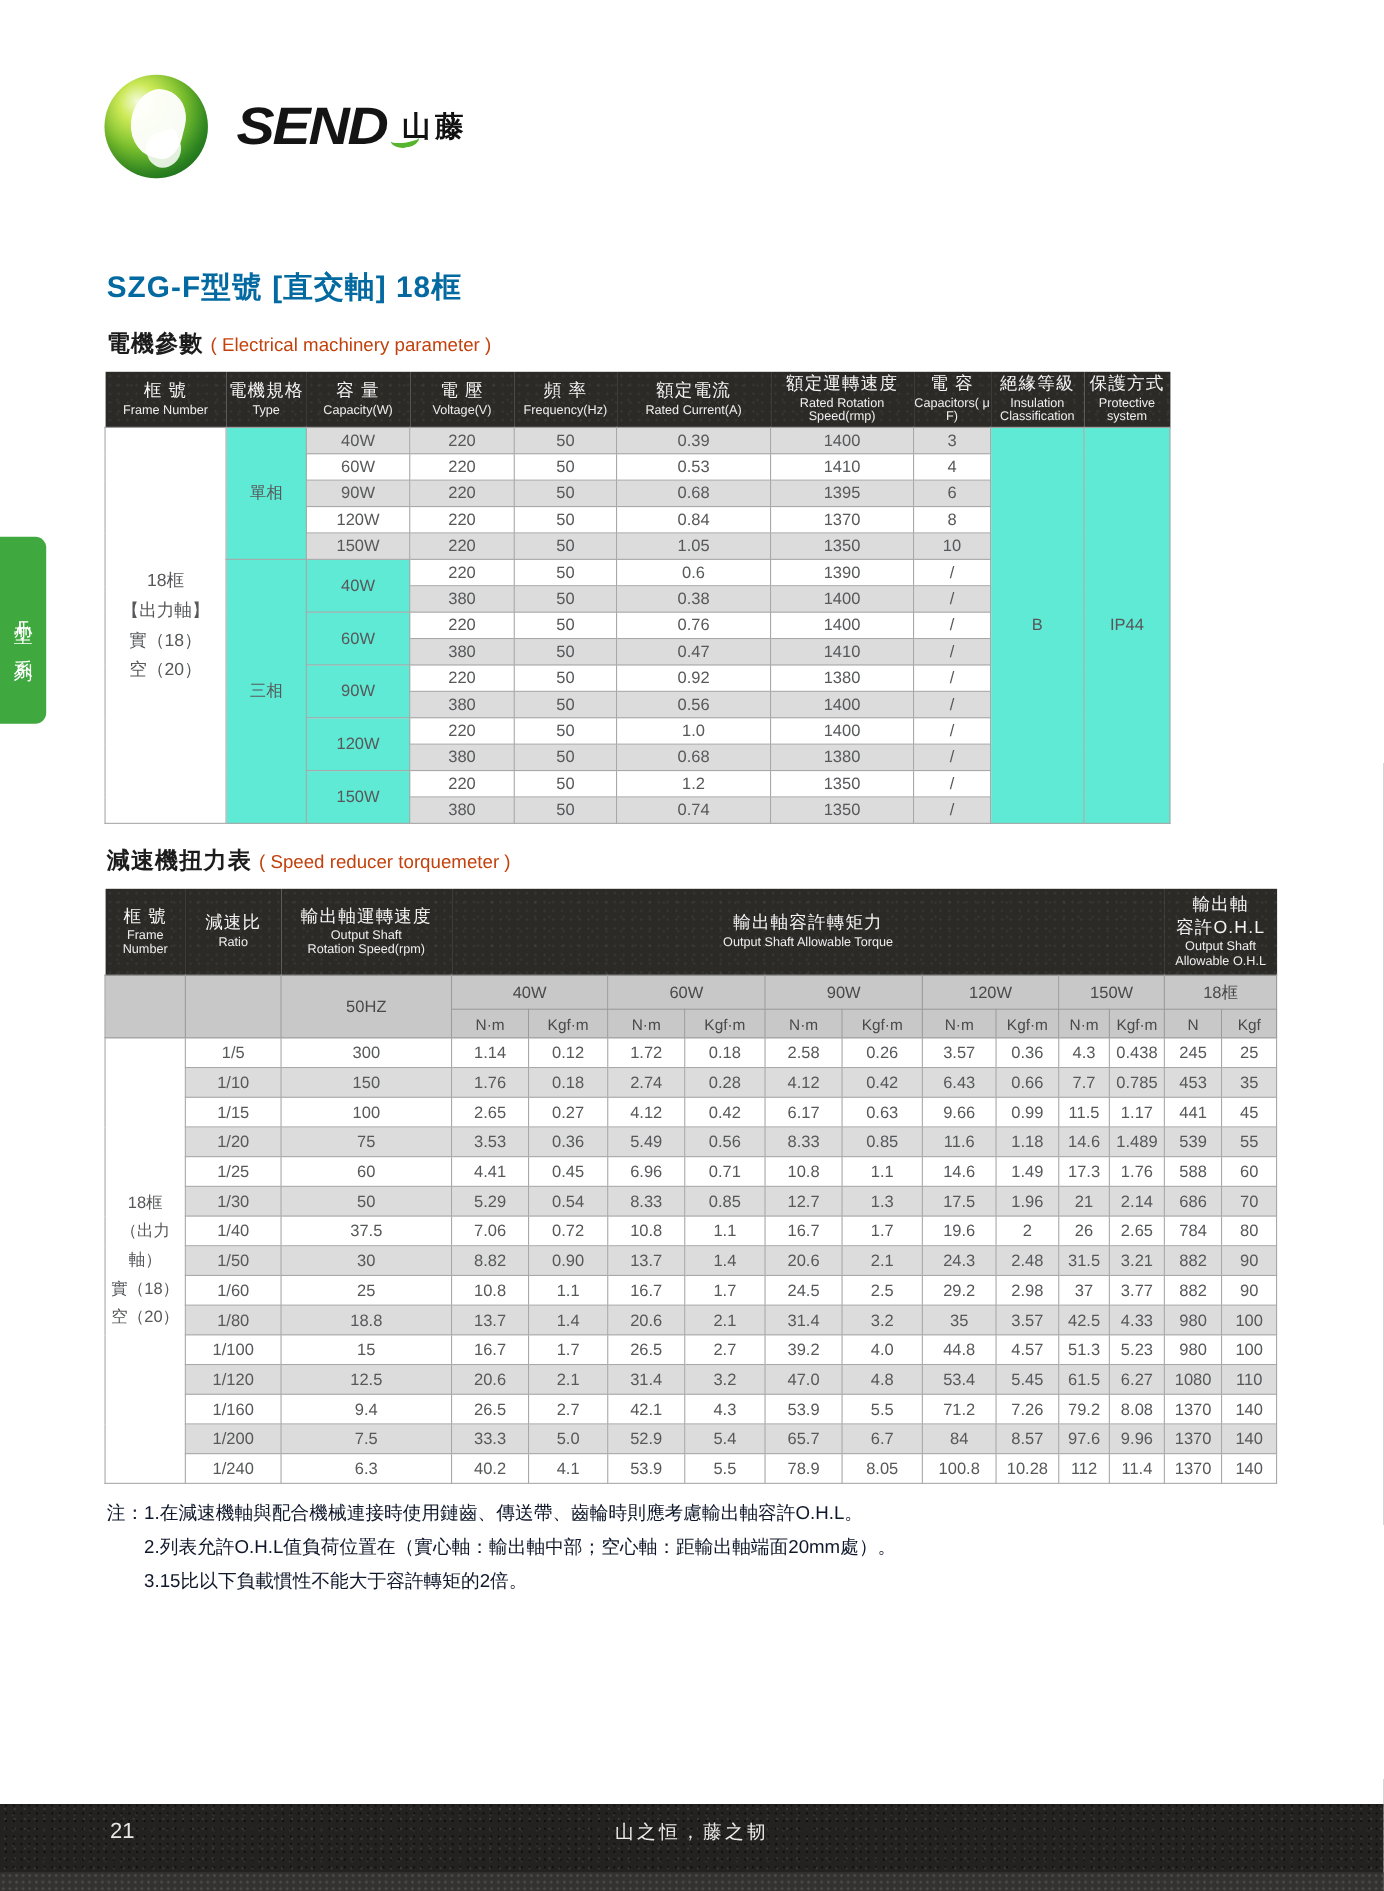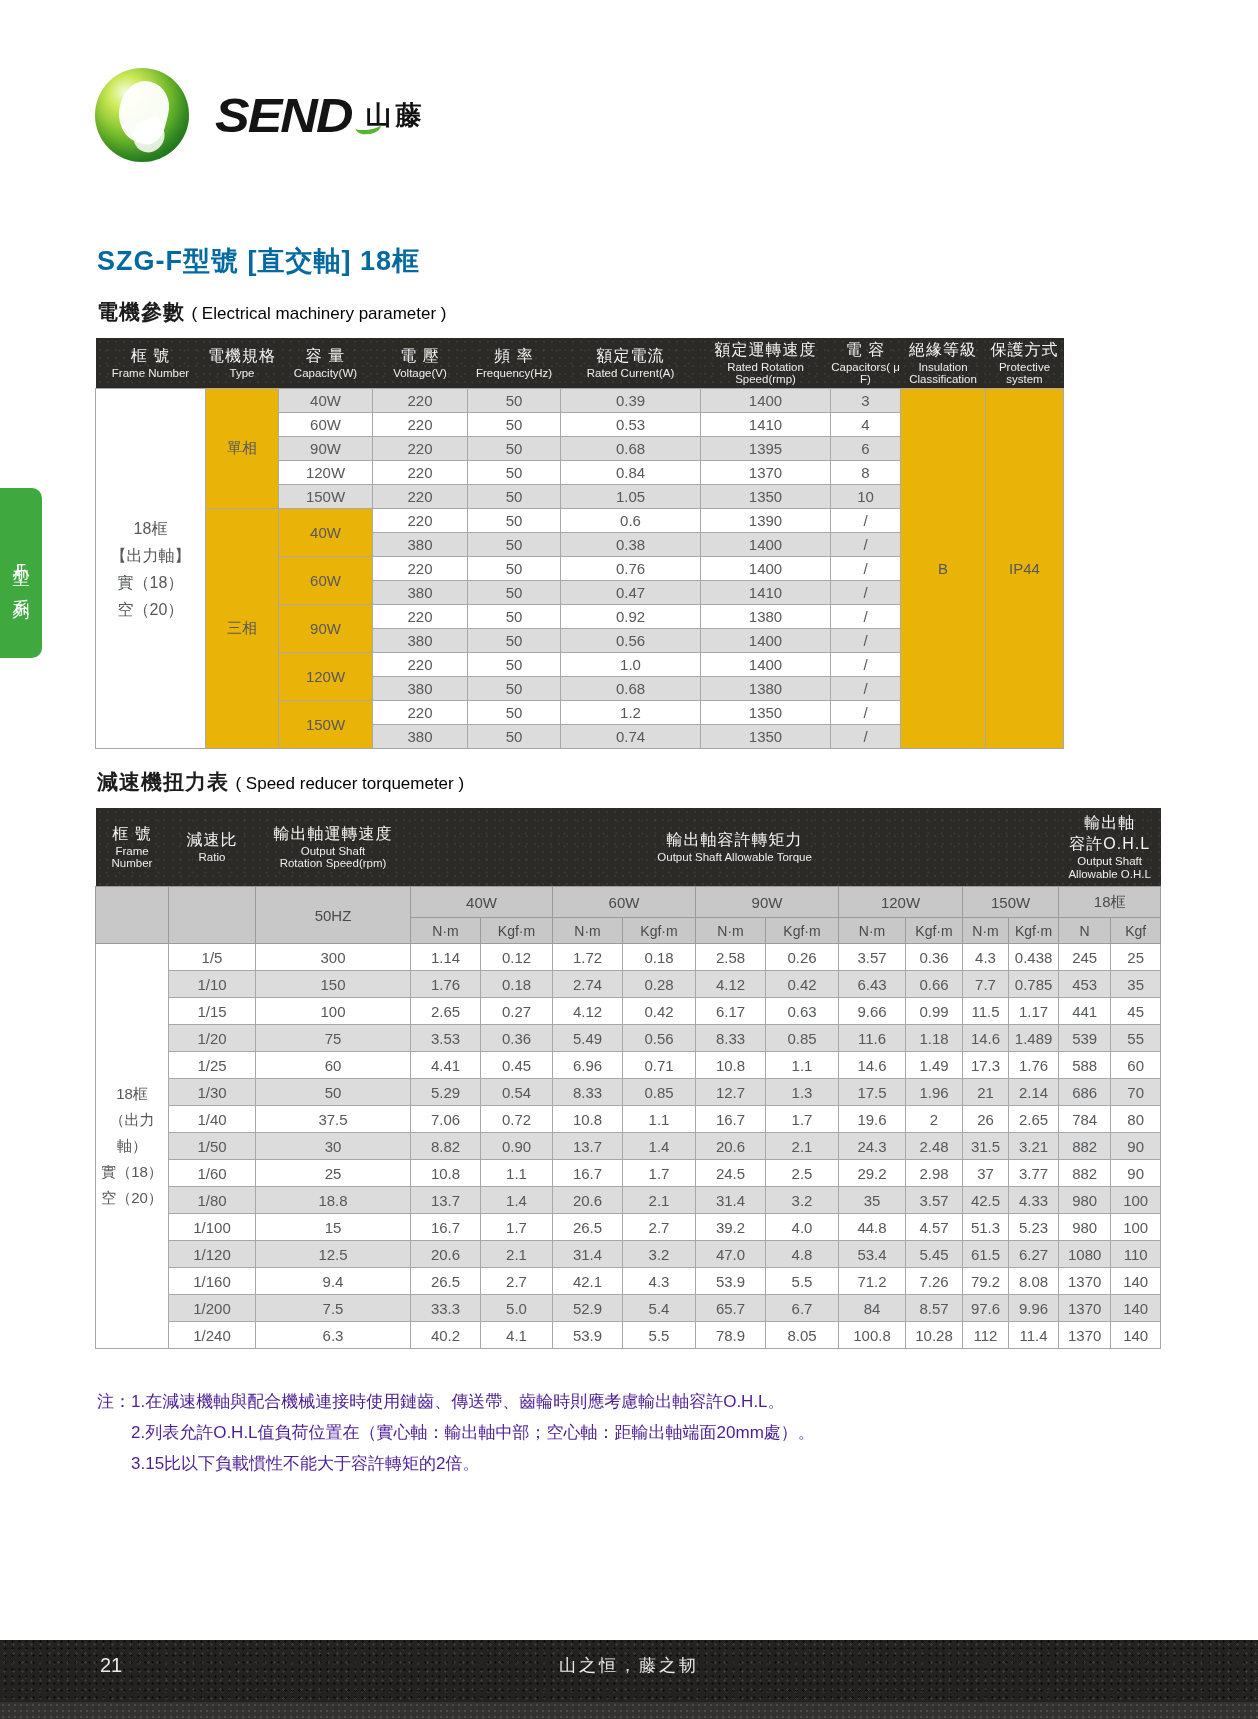--- a/index.html
+++ b/index.html
@@ -27,54 +27,54 @@
   .side-tab{position:absolute;left:0;top:488px;width:42px;height:170px;background:#3fa83f;
      border-radius:0 10px 10px 0;display:flex;align-items:center;justify-content:center;}
   .side-tab span{writing-mode:vertical-rl;text-orientation:upright;color:#fff;font-size:17px;
      letter-spacing:5px;line-height:1;}
 
   
   .page-title{position:absolute;left:97px;top:243px;margin:0;font-size:27px;font-weight:700;
      color:#0369a1;letter-spacing:1px;}
   .section-head{position:absolute;left:97px;white-space:nowrap;}
   .section-head .cn{font-size:21px;font-weight:bold;color:#1c1c1c;letter-spacing:1px;}
-  .section-head .en{font-size:17px;color:#000000;margin-left:2px;}
+  .section-head .en{font-size:17px;color:#c2410c;margin-left:2px;}
   #sec1{top:298px;} #sec2{top:768px;}
 
   
   table{border-collapse:collapse;table-layout:fixed;}
   th,td{text-align:center;vertical-align:middle;padding:0;}
   .dark-head{background-color:#2b2a27;
      background-image:radial-gradient(rgba(255,255,255,.06) 1px,transparent 1.3px),
                       radial-gradient(rgba(255,255,255,.05) 1px,transparent 1.3px);
      background-size:8px 8px,13px 13px;background-position:0 0,4px 6px;
      color:#f5f5f5;font-weight:normal;border:0;}
   .hcn{font-size:16px;line-height:1.3;letter-spacing:1px;white-space:pre-line;}
   .hen{font-size:11.5px;line-height:1.12;white-space:pre-line;color:#eeeeee;}
   tbody td{border:1px solid #a8a8a8;color:#57585a;font-size:15px;background:#fff;}
   td.g{background:#dcdcdc;} td.w{background:#ffffff;}
-  td.merge{background:#eab308;white-space:pre-line;}
+  td.merge{background:#5eead4;white-space:pre-line;}
   td.frame-cell{background:#ffffff;white-space:pre-line;font-size:16px;line-height:27px;color:#57585a;}
 
   
   #motor-table{position:absolute;left:95px;top:338px;width:968px;}
   #motor-table thead th{height:50px;}
   #motor-table tbody td{height:23px;}
 
   
   #torque-table{position:absolute;left:95px;top:808px;width:1065px;}
   #torque-table .blk{height:78px;}
   #torque-table th.sub{background:#c8c8c8;border:1px solid #9b9b9b;font-weight:normal;
       color:#4a4a4a;font-size:15px;height:30px;}
   #torque-table th.sub.unit{height:25px;font-size:14px;}
   #torque-table tbody td{height:26px;}
   #torque-table td.frame-cell{font-size:15px;line-height:26px;}
 
   
-  .notes{position:absolute;left:97px;top:1360px;font-size:17px;line-height:31px;color:#4c1d95;margin-top:26px;}
+  .notes{position:absolute;left:97px;top:1360px;font-size:17px;line-height:31px;color:#0f172a;}
   .notes .note-line{white-space:nowrap;}
   .notes .indent{padding-left:34px;}
 
   
   .footer{position:absolute;left:0;top:1640px;width:1258px;height:79px;
      background-color:#232220;
      background-image:radial-gradient(rgba(255,255,255,.10) 1px,transparent 1.4px),
                       radial-gradient(rgba(255,255,255,.06) 1px,transparent 1.5px),
                       radial-gradient(rgba(0,0,0,.55) 1px,transparent 1.4px);
      background-size:9px 9px,14px 14px,7px 7px;background-position:0 0,5px 3px,2px 5px;}

